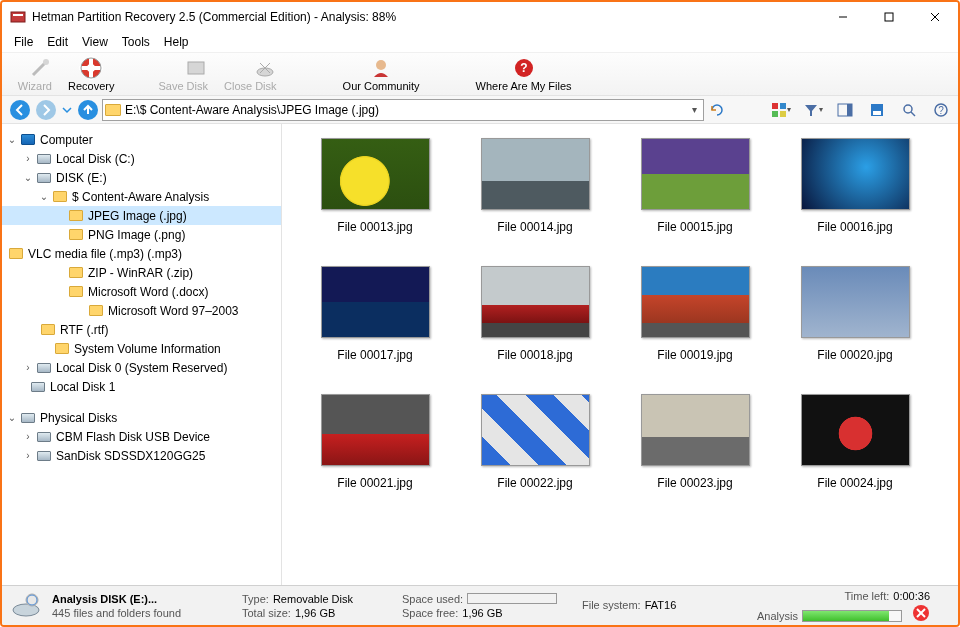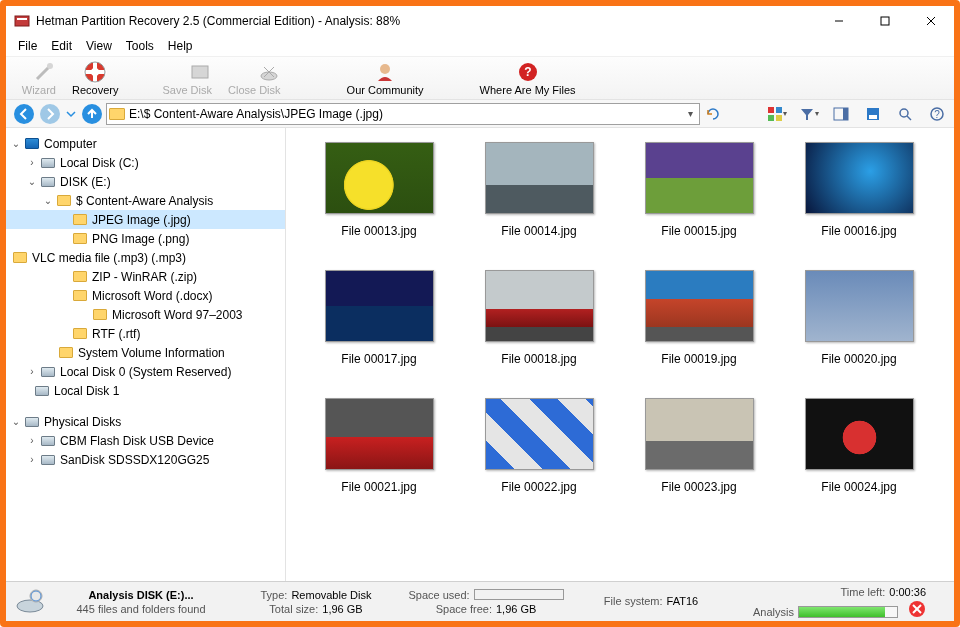--- a/index.html
+++ b/index.html
@@ -1,18 +1,18 @@
 <!DOCTYPE html>
 <html><head>
 <meta charset="utf-8">
 <style>
 * { box-sizing: border-box; margin: 0; padding: 0; font-family: "Segoe UI", Tahoma, sans-serif; }
 body { background: #fff; width: 960px; height: 627px; overflow: hidden; font-size: 12px; color: #000; }
 
-.window { width: 960px; height: 627px; border: 6px solid #f97316; border-radius: 4px; overflow: hidden; background: #fff; display: flex; flex-direction: column; }
+.window { width: 960px; height: 627px; border: 2px solid #f97316; border-radius: 4px; overflow: hidden; background: #fff; display: flex; flex-direction: column; }
 
 .titlebar { height: 30px; display: flex; align-items: center; padding: 0 0 0 8px; background: #fff; }
 .titlebar .app-icon { width: 16px; height: 16px; margin-right: 6px; }
 .titlebar .title { flex: 1; font-size: 12px; color: #000; }
 .titlebar .winbtn { width: 46px; height: 30px; display: flex; align-items: center; justify-content: center; cursor: pointer; }
 .titlebar .winbtn svg { stroke: #000; fill: none; }
 
 .menubar { height: 20px; display: flex; align-items: center; padding: 0 6px; gap: 2px; }
 .menubar span { padding: 2px 6px; cursor: default; }
 
@@ -45,21 +45,21 @@
 .thumb { display: flex; flex-direction: column; align-items: center; cursor: default; }
 .thumb .img { width: 109px; height: 72px; border: 1px solid #999; box-shadow: 1px 1px 2px #bbb; }
 .thumb .fname { margin-top: 10px; font-size: 12px; }
 
 .content::-webkit-scrollbar { width: 16px; }
 .content::-webkit-scrollbar-track { background: #f0f0f0; }
 .content::-webkit-scrollbar-thumb { background: #c0c0c0; }
 
 .statusbar { height: 40px; border-top: 1px solid #d0d0d0; background: #f2f2f2; display: flex; align-items: center; padding: 2px 8px; font-size: 11px; }
 .status-disk-ic { width: 32px; height: 28px; margin-right: 10px; display:flex; align-items:center; justify-content:center; }
-.status-col { display: flex; flex-direction: column; gap: 2px; min-width: 140px; margin-right: 20px; align-items: center; }
+.status-col { display: flex; flex-direction: column; gap: 2px; min-width: 140px; margin-right: 20px; }
 .status-col .lbl { color: #555; }
 .status-col .row2 { display:flex; gap:4px; }
 .status-col .val { color: #000; }
 .space-bar { width: 90px; height: 11px; border: 1px solid #999; display: inline-block; }
 .progress { width: 100px; height: 12px; border: 1px solid #999; display: inline-block; position: relative; background: #f7f7f7; }
 .progress .fill { position:absolute; left:0; top:0; bottom:0; width: 88%; background: linear-gradient(#7fe66f,#3fbf2c); }
 .stop-ic { width: 18px; height: 18px; margin-left: 6px; cursor:pointer; }
 
 .thumb .img.img-tulips { background: radial-gradient(circle at 40% 60%, #f6e02a 30%, #e6cf1e 32%, transparent 33%), linear-gradient(#355e13,#2c4f10); }
 .thumb .img.img-suv { background: linear-gradient(#a4b5bd 60%, #4e5a60 60%); }
@@ -313,21 +313,21 @@
             <span class="folder"></span>
           </span>
           <span>Microsoft Word (.docx)</span>
         </div>
       <div class="tree-item" style="padding-left:84px">
           <span class="ic">
             <span class="folder"></span>
           </span>
           <span>Microsoft Word 97–2003</span>
         </div>
-      <div class="tree-item" style="padding-left:64px">
+      <div class="tree-item" style="padding-left:36px">
           <span class="ic">
             <span class="folder"></span>
           </span>
           <span>RTF (.rtf)</span>
         </div>
       <div class="tree-item" style="padding-left:50px">
           <span class="ic">
             <span class="folder"></span>
           </span>
           <span>System Volume Information</span>

